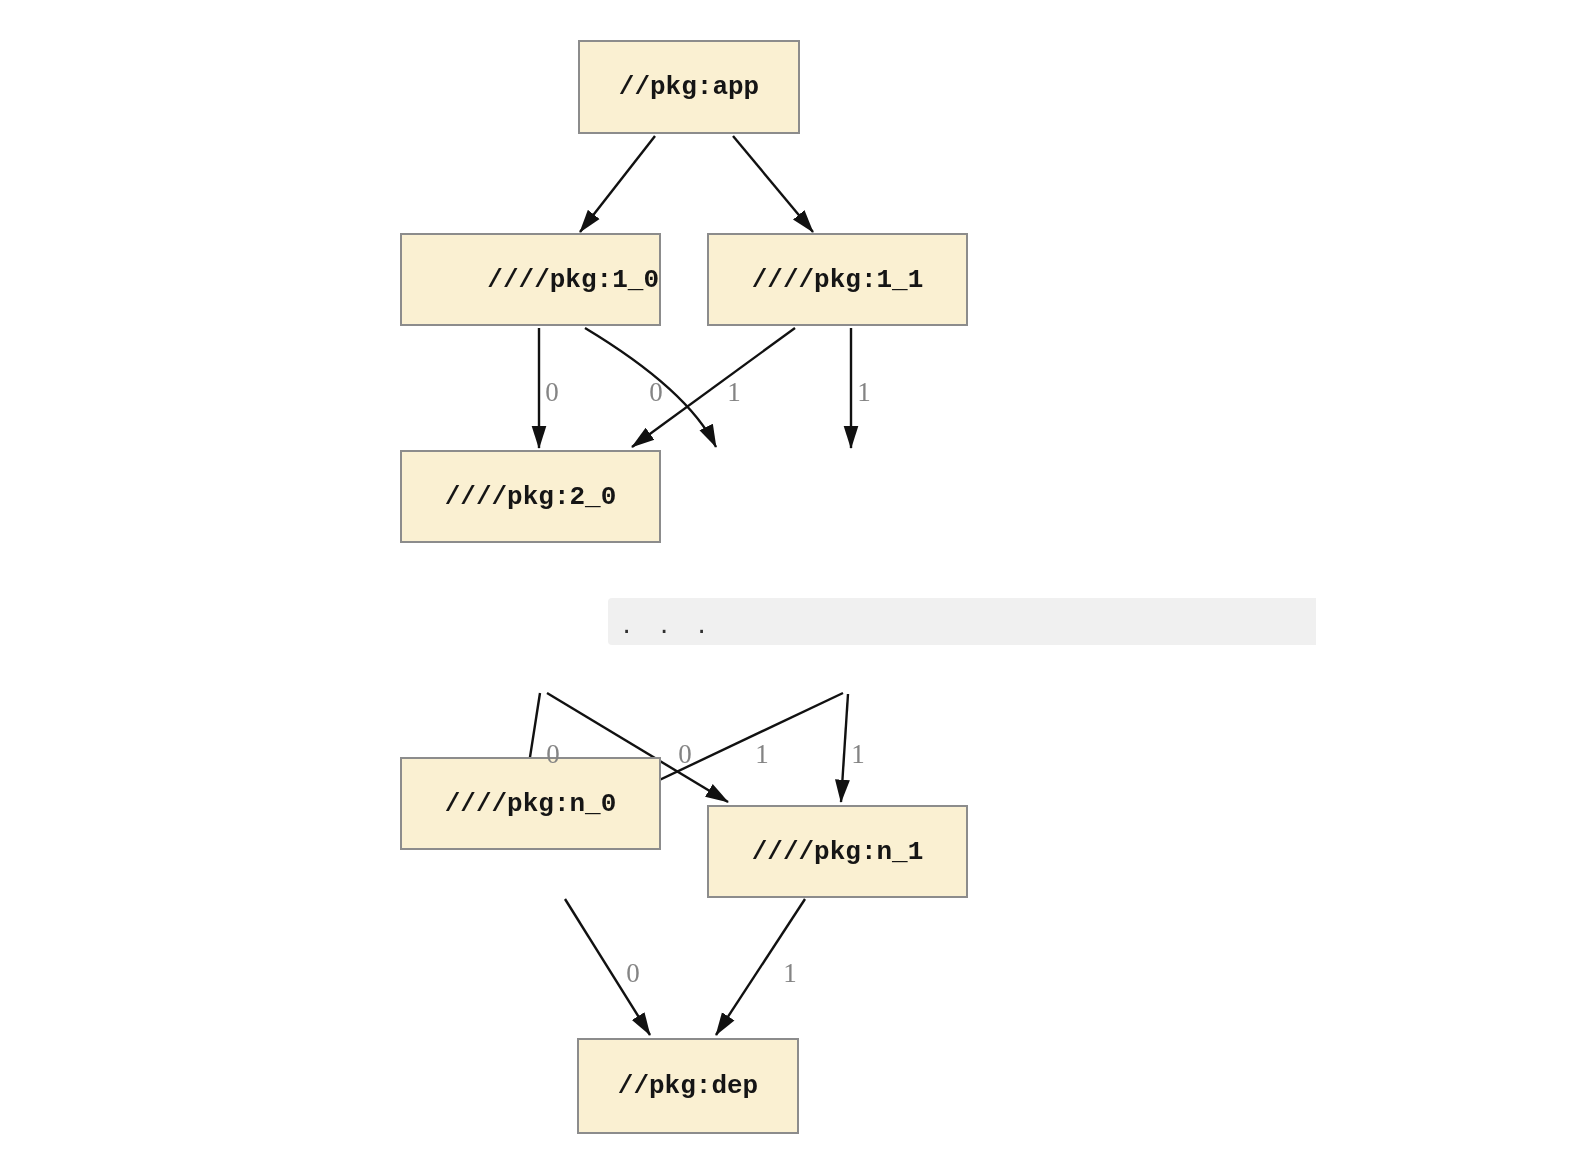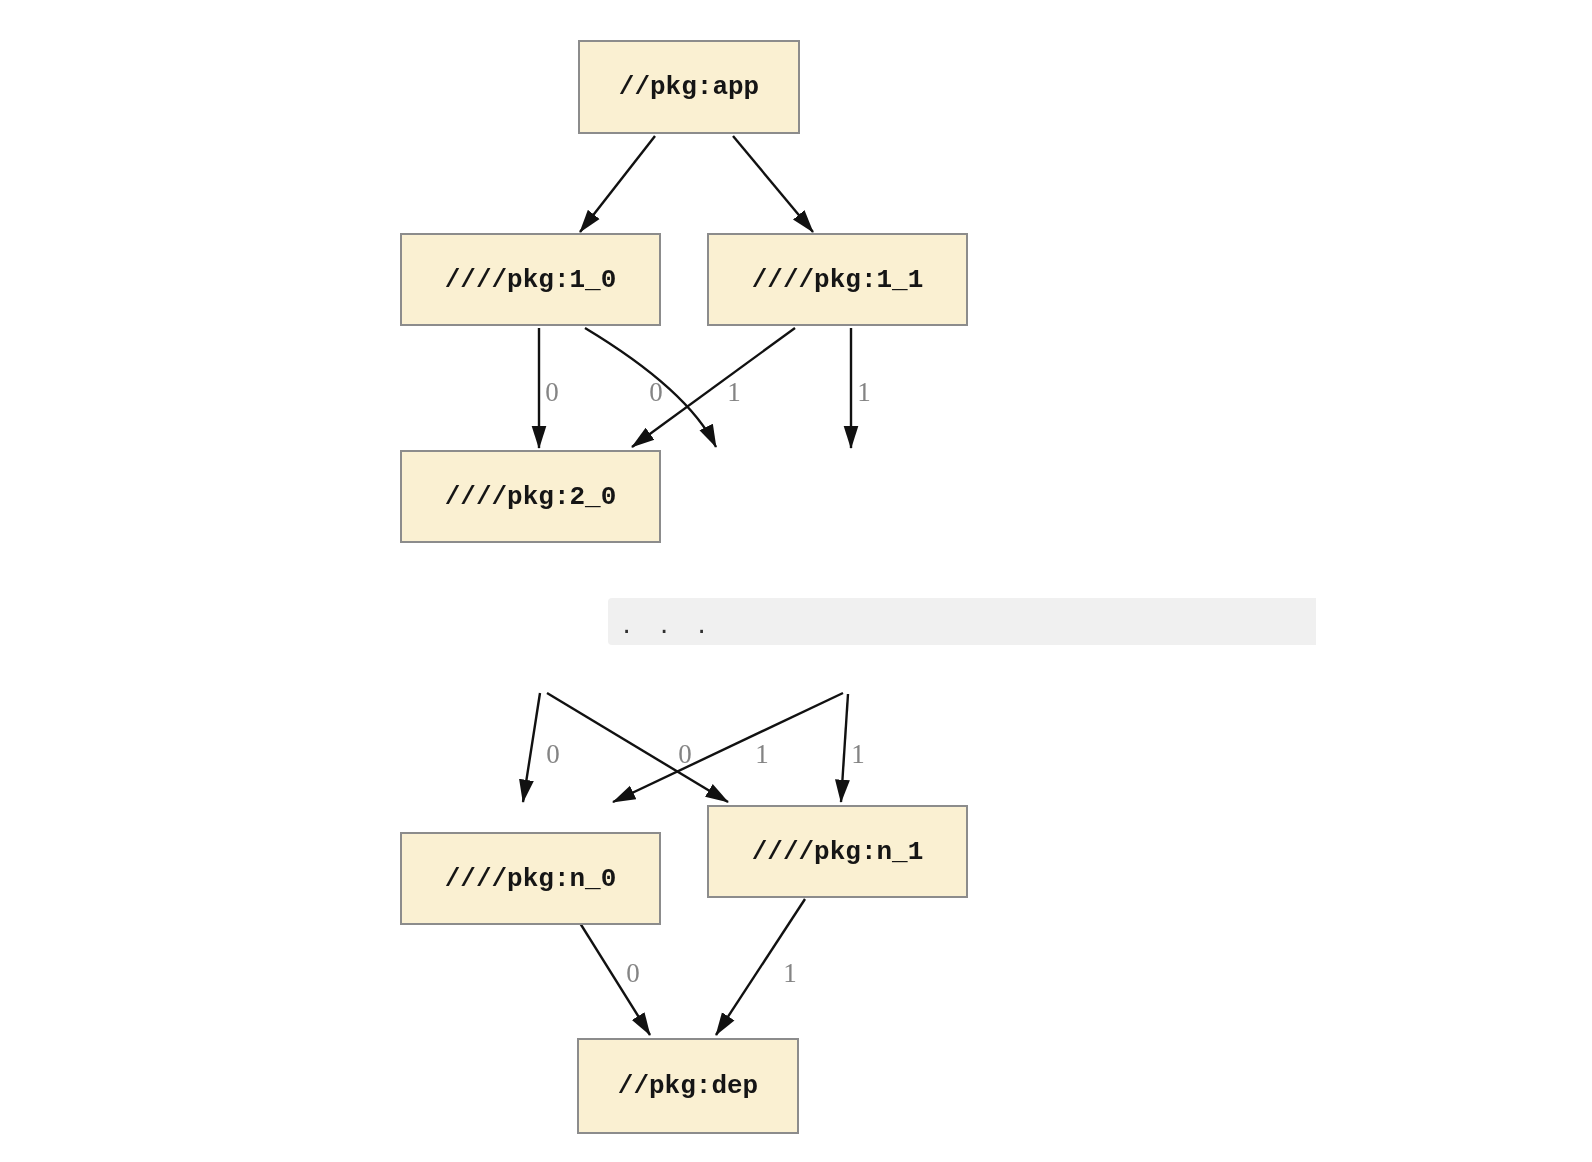--- a/index.html
+++ b/index.html
@@ -84,38 +84,38 @@
 
       <path d="M565,899 L650,1035" marker-end="url(#arrow)"></path>
       <path d="M805,899 L716,1035" marker-end="url(#arrow)"></path>
     </g>
   </svg>
 
   <div class="node" style="left:578px; top:40px; width:222px; height:94px;">
     <span>//pkg:app</span>
   </div>
 
-  <div class="node" style="left:400px; top:233px; width:261px; height:93px;">
+  <div class="node" style="left:400px; top:233px; width:261px; height:93px;justify-content:flex-end;">
     <span>////pkg:1_0</span>
   </div>
 
   <div class="node" style="left:707px; top:233px; width:261px; height:93px;">
     <span>////pkg:1_1</span>
   </div>
 
   <div class="node" style="left:400px; top:450px; width:261px; height:93px;">
     <span>////pkg:2_0</span>
   </div>
 
 
   <div class="ellipsis-band">
     <span>. . .</span>
   </div>
 
-  <div class="node" style="left:400px; top:832px; width:261px; height:93px;">
+  <div class="node" style="left:400px; top:757px; width:261px; height:93px;">
     <span>////pkg:n_0</span>
   </div>
 
   <div class="node" style="left:707px; top:805px; width:261px; height:93px;">
     <span>////pkg:n_1</span>
   </div>
 
   <div class="node" style="left:577px; top:1038px; width:222px; height:96px;">
     <span>//pkg:dep</span>
   </div>

